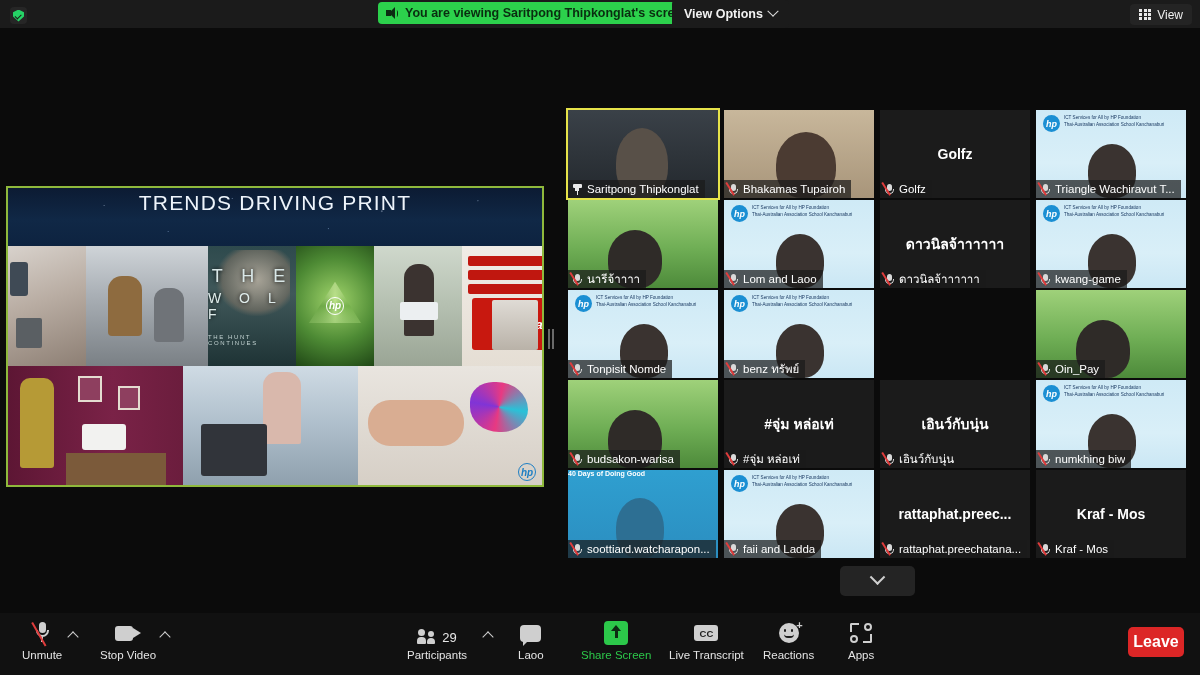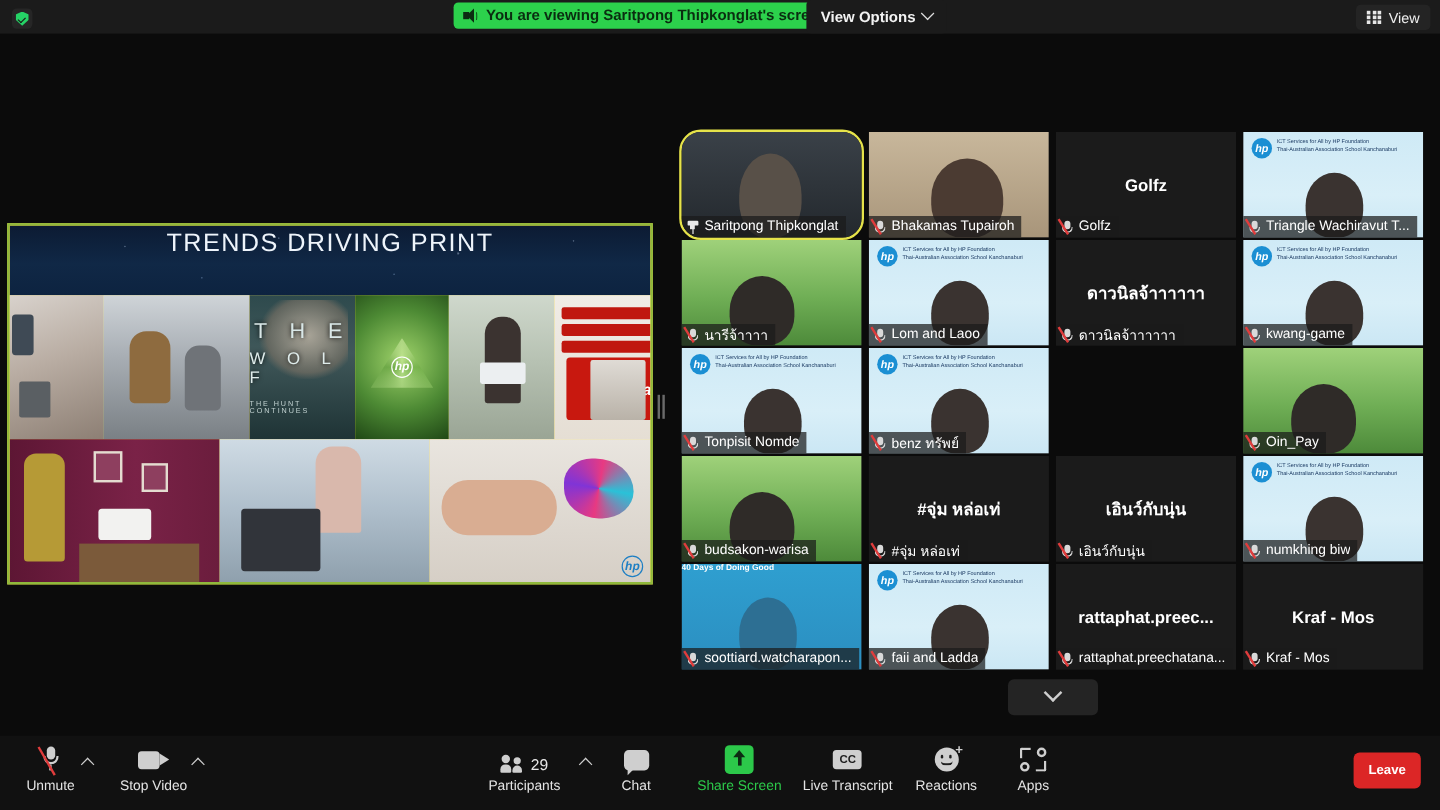--- a/index.html
+++ b/index.html
@@ -123,21 +123,21 @@
       border-radius:50%; color:#1e7fc4; font-size:10px; font-style:italic; font-weight:bold;
       display:flex; align-items:center; justify-content:center; }
 
   .split-handle { position:absolute; left:546px; top:328px; width:10px; height:22px;
       display:flex; gap:2px; align-items:center; justify-content:center; cursor:col-resize; }
   .split-handle i { width:1.6px; height:20px; background:#6a6a6a; display:block; }
 
   
   .gallery { position:absolute; left:568px; top:110px; width:626px; height:452px; }
   .tile { position:absolute; width:150px; height:88px; background:#1b1b1b; overflow:hidden; }
-  .tile.active { outline:2px solid #e6e34a; outline-offset:0;border-radius:16px; }
+  .tile.active { outline:2px solid #e6e34a; outline-offset:0; }
   .tile .vid { position:absolute; inset:0; }
   .tile .noav { position:absolute; inset:0; display:flex; align-items:center; justify-content:center;
       background:#1b1b1b; }
   .tile .noav span { color:#fff; font-size:14px; font-weight:bold; text-align:center; padding:0 5px;
       line-height:1.15; overflow:hidden; }
   .nametag { position:absolute; left:0; bottom:0; max-width:150px; height:18px;
       background:rgba(26,26,26,.72); display:flex; align-items:center; gap:4px; padding:0 6px 0 4px; }
   .nametag .txt { color:#fff; font-size:11.5px; white-space:nowrap; overflow:hidden; text-overflow:ellipsis; max-width:126px; }
   .mic-off { width:11px; height:13px; position:relative; flex:0 0 11px; }
   .mic-off .cap { position:absolute; left:3px; top:1px; width:5px; height:7px; background:#d9d9d9; border-radius:3px; }
@@ -210,21 +210,21 @@
   .react .e2 { position:absolute; left:12px; top:6px; width:2.6px; height:2.6px; background:#1d1d1d; border-radius:50%; }
   .react .m { position:absolute; left:5px; top:11px; width:10px; height:4px; border-bottom:2px solid #1d1d1d; border-radius:0 0 6px 6px; }
   .react .plus { position:absolute; right:-4px; top:-3px; color:#cfcfcf; font-size:11px; font-weight:bold; line-height:1; }
   .apps { width:22px; height:20px; position:relative; }
   .apps i { position:absolute; display:block; border:2px solid #cfcfcf; }
   .apps .a { left:0; top:0; width:9px; height:9px; border-radius:2px 0 0 0; border-right:none; border-bottom:none; }
   .apps .b { right:0; top:0; width:8px; height:8px; border-radius:50%; }
   .apps .c { left:0; bottom:0; width:8px; height:8px; border-radius:50%; }
   .apps .d { right:0; bottom:0; width:9px; height:9px; border-radius:0 0 2px 0; border-left:none; border-top:none; }
   .leave { position:absolute; right:16px; top:14px; width:56px; height:30px; background:#dc2626;
-      border-radius:5px; color:#fff; font-size:11px; font-weight:bold; display:flex;
+      border-radius:5px; color:#fff; font-size:16px; font-weight:bold; display:flex;
       align-items:center; justify-content:center; cursor:pointer; }
 </style>
 </head>
 <body>
 
 <div id="app">
 
   <div class="topbar">
     <div class="sec-badge">
       <div class="shield"></div>
@@ -640,21 +640,21 @@
         <span class="cnt">29</span>
       </div>
       <div class="tb-label">Participants</div>
     </div>
     <span class="caret" style="left:484px;"></span>
 
     <div class="tb-item" style="left:518px;">
       <div class="tb-ico">
           <div class="bubble"></div>
         </div>
-      <div class="tb-label">Chat</div>
+      <div class="tb-label">Laoo</div>
     </div>
 
     <div class="tb-item" style="left:581px;">
       <div class="tb-ico">
         <div class="share-ico">
             <i class="ar"></i>
             <i class="tip"></i>
           </div>
       </div>
       <div class="tb-label green">Share Screen</div>

